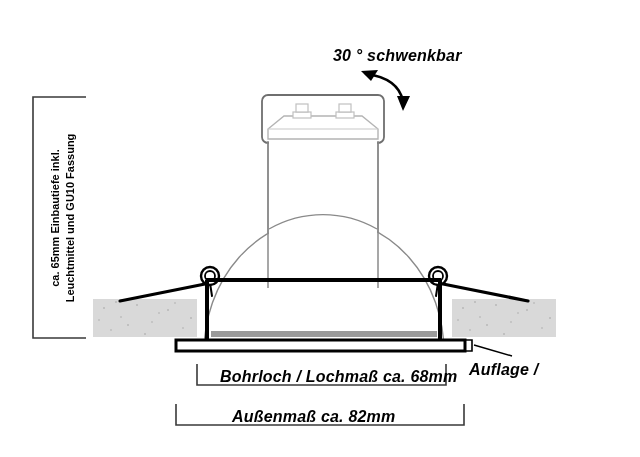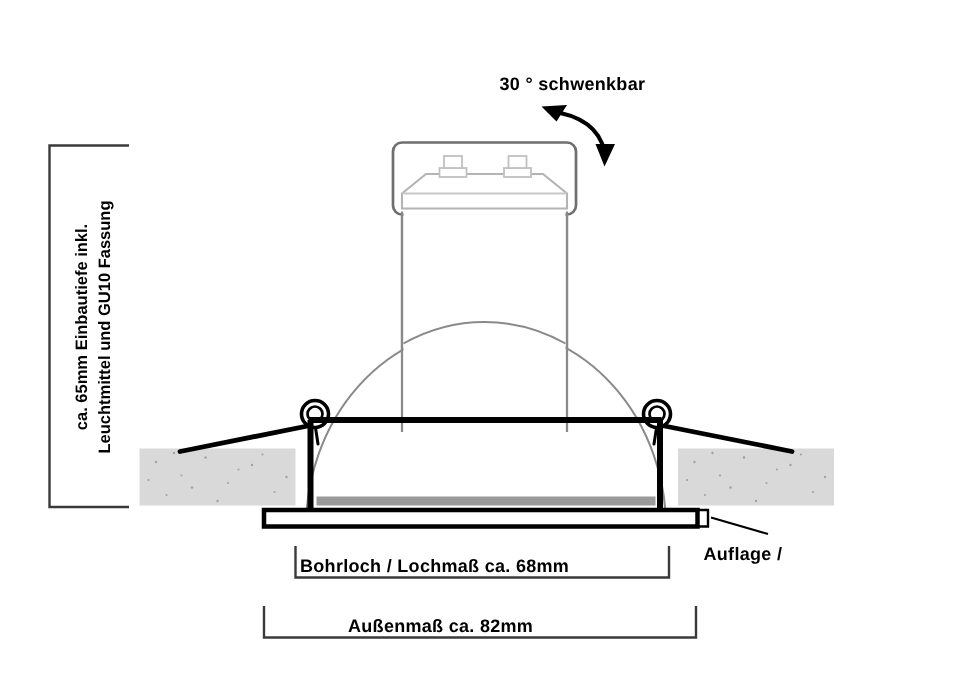--- a/index.html
+++ b/index.html
@@ -9,25 +9,26 @@
     color:#000;
     overflow:hidden;
     position:relative;
   }
   #diagram-root{position:absolute;left:0;top:0;width:640px;height:457px;}
   svg.figure{position:absolute;left:0;top:0;width:640px;height:457px;display:block;}
 
   .lbl{
     position:absolute;
     font-weight:bold;
-    font-size:12px;
+    font-size:16px;
     letter-spacing:0.2px;
     color:#000;
     white-space:nowrap;
     line-height:14px;
+    font-style:italic;
   }
 
   
   #depth-label{
     position:absolute;
     left:36px; top:112px;
     width:210px; height:34px;
     transform:rotate(-90deg);
     transform-origin:0 0;
     
@@ -38,21 +39,21 @@
     width:212px;
     text-align:center;
     font-weight:bold;
     font-size:11px;
     line-height:15px;
     white-space:nowrap;
   }
 
   #angle-label{ left:333px; top:49px; }
 
-  #bohrloch-label{ left:200px; top:370px;text-align:right; }
+  #bohrloch-label{ left:220px; top:370px;text-align:right; }
   #aussenmass-label{ left:232px; top:410px;text-align:right; }
 
   #auflage-label{
     left:469px; top:362px;
     text-align:right;
     line-height:15px;
   }
   #auflage-label span{display:block;}
 </style>
 </head>

